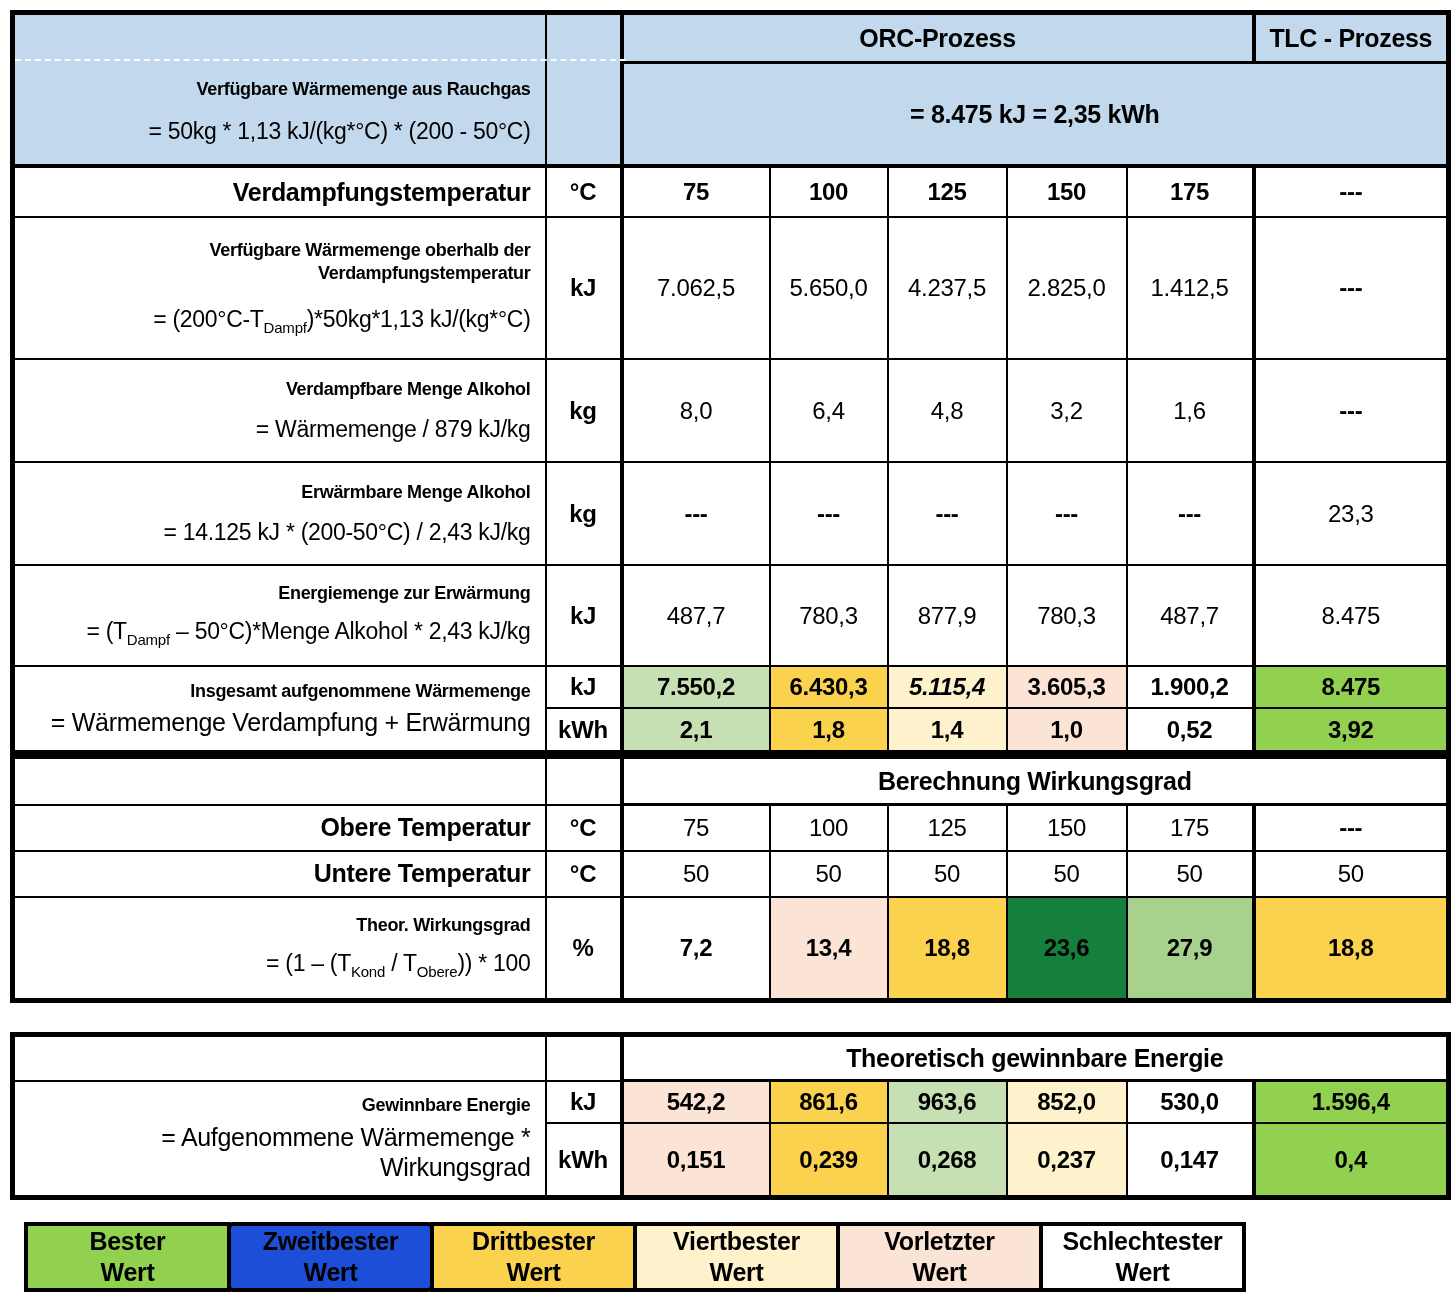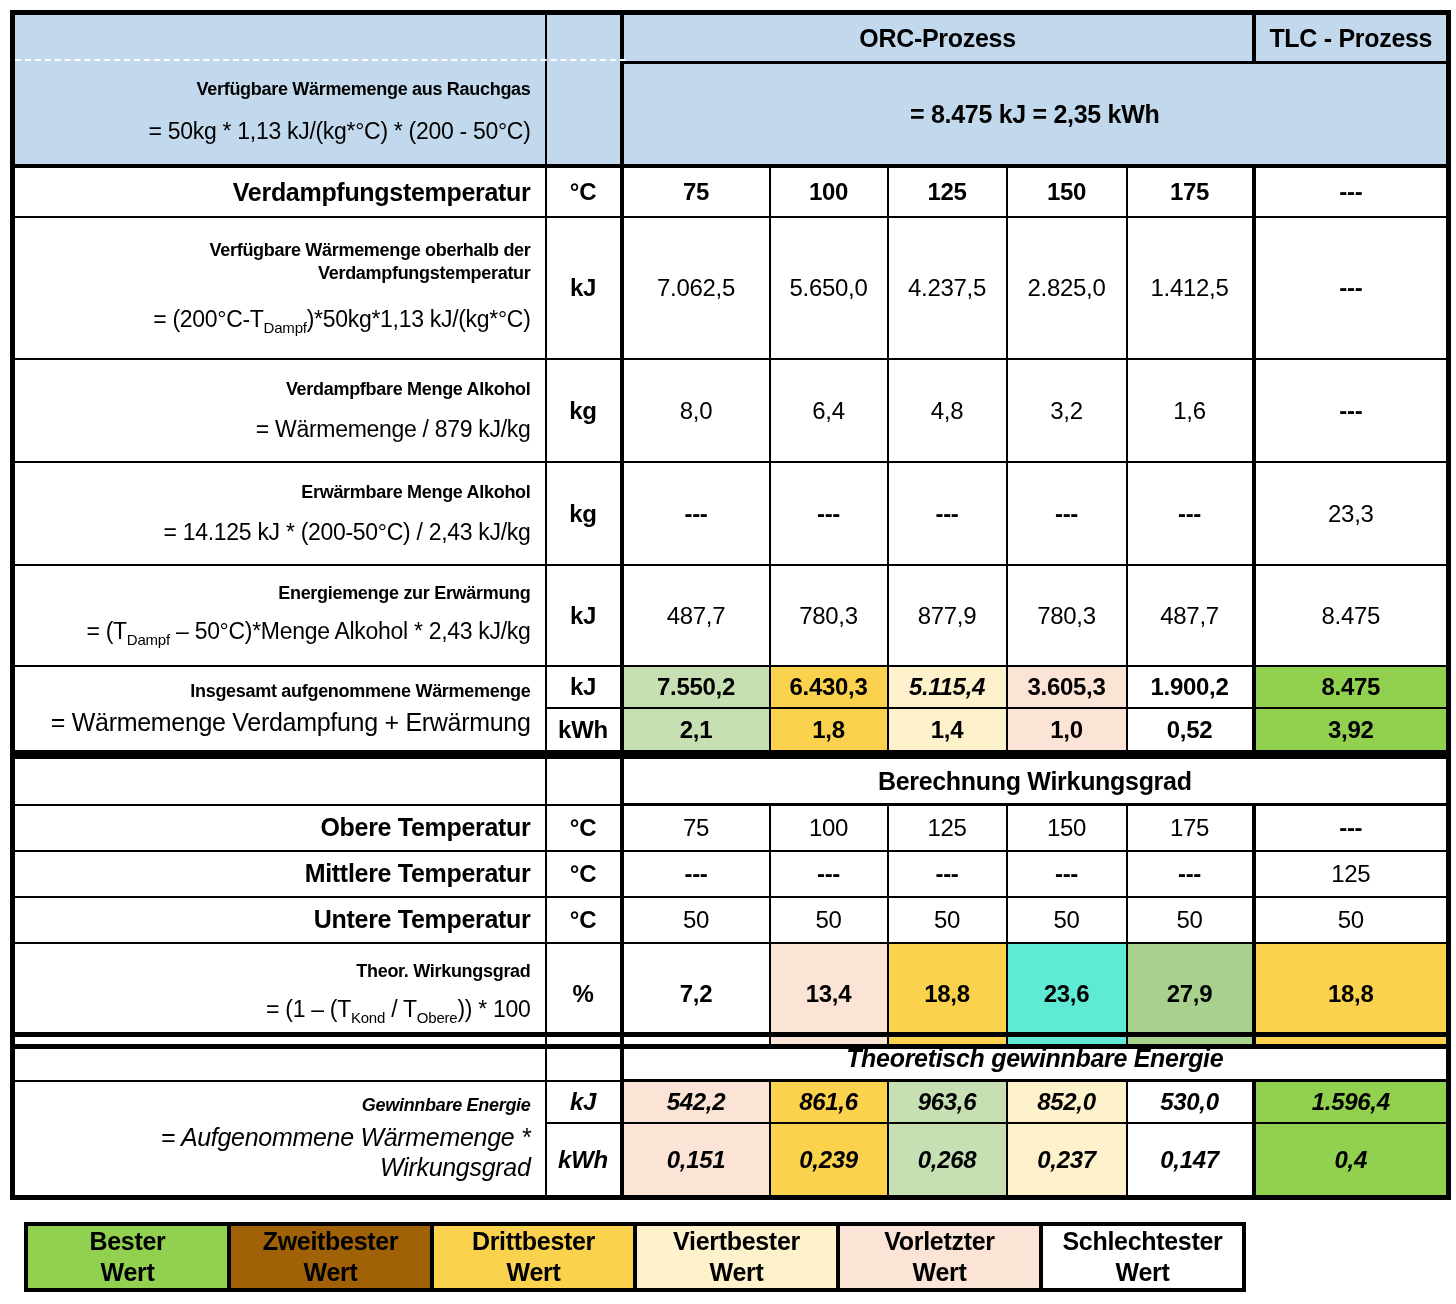--- a/index.html
+++ b/index.html
@@ -1,21 +1,21 @@
 <!DOCTYPE html>
 <html><head>
 <meta charset="utf-8">
 <style>
   html,body{margin:0;padding:0;background:#fff;}
   body{width:1456px;height:1304px;font-family:"Liberation Sans",sans-serif;color:#000;letter-spacing:-0.3px;}
   .page{position:relative;width:1456px;height:1304px;overflow:hidden;}
   .tbl-wrap{position:absolute;left:10px;}
   .t1{top:10px;}
   .t2{top:754px;}
-  .t3{top:1032px;font-style:italic;}
+  .t3{top:1032px;}
   table{border-collapse:collapse;table-layout:fixed;width:1436px;border:5px solid #000;}
   td{border:2px solid #000;vertical-align:middle;font-size:24px;overflow:hidden;}
   
   td.v4{border-left:4px solid #000;}
   td.hb3{border-bottom:3px solid #000;}
   td.hb4{border-bottom:4px solid #000;}
   
   td.lbl{text-align:right;padding:2px 14px 2px 6px;font-weight:bold;font-size:25px;}
   td.lblc{text-align:right;padding:4px 14px 4px 6px;}
   td.unit{text-align:center;font-weight:bold;padding:0 2px;}
@@ -204,30 +204,20 @@
       <tr class="r2">
         <td class="lbl">Obere Temperatur</td>
         <td class="unit">°C</td>
         <td class="val v4">75</td>
         <td class="val">100</td>
         <td class="val">125</td>
         <td class="val">150</td>
         <td class="val">175</td>
         <td class="val b v4">---</td>
       </tr>
-      <tr class="r3">
-        <td class="lbl">Mittlere Temperatur</td>
-        <td class="unit">°C</td>
-        <td class="val b v4">---</td>
-        <td class="val b">---</td>
-        <td class="val b">---</td>
-        <td class="val b">---</td>
-        <td class="val b">---</td>
-        <td class="val v4">125</td>
-      </tr>
       <tr class="r4">
         <td class="lbl">Untere Temperatur</td>
         <td class="unit">°C</td>
         <td class="val v4">50</td>
         <td class="val">50</td>
         <td class="val">50</td>
         <td class="val">50</td>
         <td class="val">50</td>
         <td class="val v4">50</td>
       </tr>
@@ -235,21 +225,21 @@
         <td class="lblc">
           <div class="stack">
             <div class="title">Theor. Wirkungsgrad</div>
             <div class="formula"><span>= (1 – (T</span><sub>Kond</sub><span> / T</span><sub>Obere</sub><span>)) * 100</span></div>
           </div>
         </td>
         <td class="unit">%</td>
         <td class="val b v4">7,2</td>
         <td class="val b" style="background: rgb(251, 227, 214);">13,4</td>
         <td class="val b" style="background: rgb(251, 210, 77);">18,8</td>
-        <td class="val b" style="background: #5eead4;">23,6</td>
+        <td class="val b" style="background: #15803d;">23,6</td>
         <td class="val b" style="background: rgb(169, 209, 142);">27,9</td>
         <td class="val b v4" style="background: rgb(251, 210, 77);">18,8</td>
       </tr>
     </tbody>
       </table>
   </div>
 
   <div class="tbl-wrap t3">
     <table>
       <colgroup>
@@ -293,21 +283,21 @@
         <td class="val b">0,147</td>
         <td class="val b v4" style="background: rgb(146, 208, 80);">0,4</td>
       </tr>
     </tbody>
       </table>
   </div>
 
   <div class="legend">
     <div class="sw pre" style="background: rgb(146, 208, 80);">Bester
 Wert</div>
-    <div class="sw pre" style="background: #a16207;">Zweitbester
+    <div class="sw pre" style="background: #1d4ed8; border-radius: 6px;">Zweitbester
 Wert</div>
     <div class="sw pre" style="background: rgb(251, 210, 77);">Drittbester
 Wert</div>
     <div class="sw pre" style="background: rgb(253, 242, 204);">Viertbester
 Wert</div>
     <div class="sw pre" style="background: rgb(251, 227, 214);">Vorletzter
 Wert</div>
     <div class="sw pre">Schlechtester
 Wert</div>
   </div>

